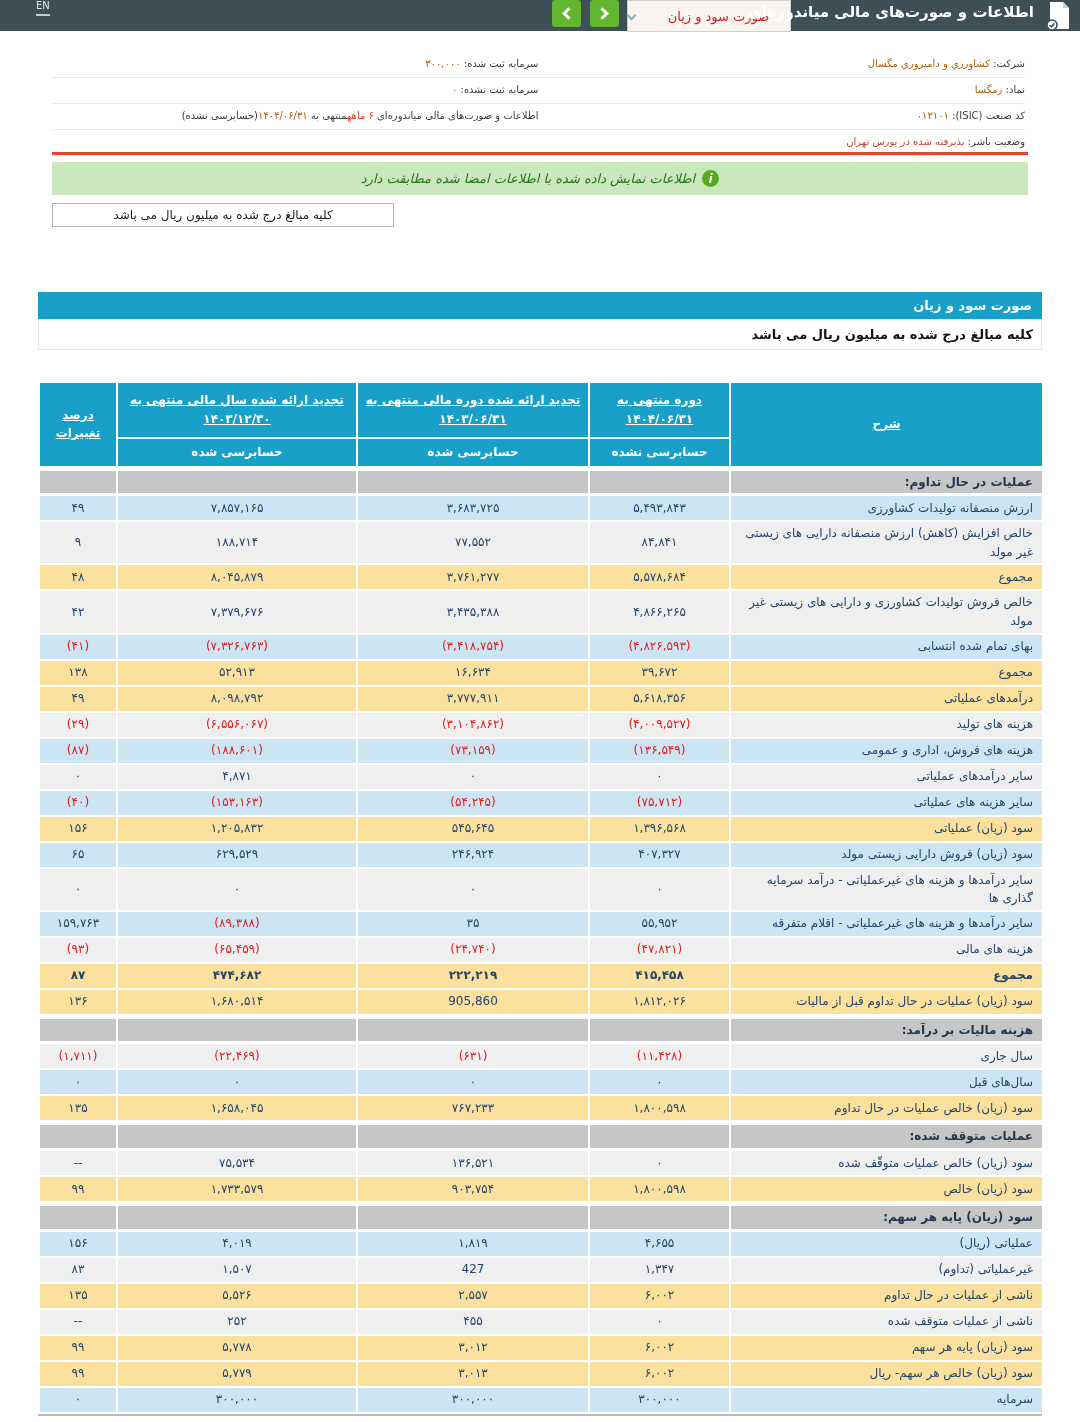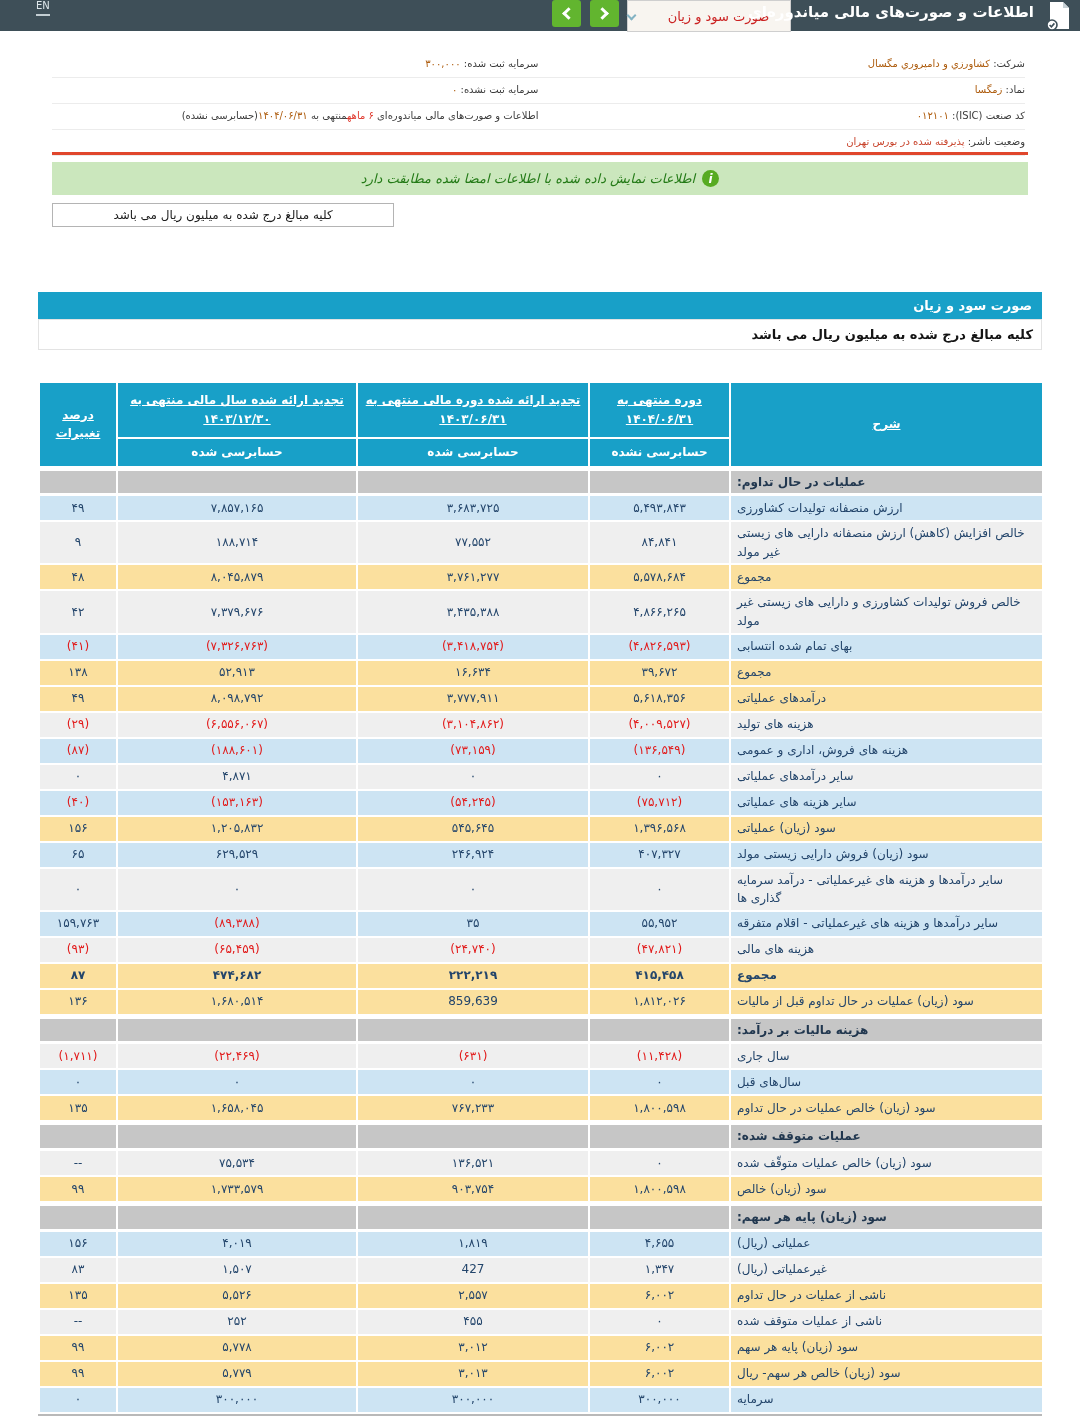--- a/index.html
+++ b/index.html
@@ -56,21 +56,21 @@
   
   .tbl-wrap { position:absolute; top:383px; right:38px; width:1004px; }
   table { width:100%; border-collapse:separate; border-spacing:0; table-layout:fixed; direction:rtl;
           border-bottom:2px solid #b9b9b9; }
   th, td { border-left:2px solid #fff; border-bottom:2px solid #fff; }
   thead th { background:#18a0c8; color:#fff; font-size:12px; font-weight:bold; text-align:center;
              vertical-align:middle; padding:4px 2px; line-height:1.55; }
   thead tr.main th { height:56px;text-decoration:underline; }
   thead tr.sub th { height:24px;margin-left:40px; }
   tbody td { height:26px; font-size:12px; color:#23456b; text-align:center; padding:2px 6px; line-height:1.55; }
-  tbody td.desc { text-align:left; padding-right:9px; }
+  tbody td.desc { text-align:right; padding-right:9px; }
   tr.r-blue td { background:#cde4f3; }
   tr.r-white td { background:#efefef; }
   tr.r-yellow td { background:#fbe09e; }
   tr.bold td { font-weight:bold; }
   tr.section td { background:#c6c6c6; border-top:3px solid #fff; border-bottom:3px solid #fff;
                   font-weight:bold; color:#21374f; }
   td .neg { color:#e21a1a; }
   td span { unicode-bidi:embed; }
 </style>
 </head>
@@ -283,21 +283,21 @@
         <tr class="r-yellow bold">
           <td class="desc">مجموع</td>
           <td><span dir="ltr">۴۱۵,۴۵۸</span></td>
           <td><span dir="ltr">۲۲۲,۲۱۹</span></td>
           <td><span dir="ltr">۴۷۴,۶۸۲</span></td>
           <td><span dir="ltr">۸۷</span></td>
         </tr>
         <tr class="r-yellow">
           <td class="desc">سود (زیان) عملیات در حال تداوم قبل از مالیات</td>
           <td><span dir="ltr">۱,۸۱۲,۰۲۶</span></td>
-          <td><span dir="ltr">859,639</span></td>
+          <td><span dir="ltr">905,860</span></td>
           <td><span dir="ltr">۱,۶۸۰,۵۱۴</span></td>
           <td><span dir="ltr">۱۳۶</span></td>
         </tr>
         <tr class="section">
           <td class="desc">هزینه مالیات بر درآمد:</td>
           <td></td>
           <td></td>
           <td></td>
           <td></td>
         </tr>
@@ -351,21 +351,21 @@
           <td></td>
         </tr>
         <tr class="r-blue">
           <td class="desc">عملیاتی (ریال)</td>
           <td><span dir="ltr">۴,۶۵۵</span></td>
           <td><span dir="ltr">۱,۸۱۹</span></td>
           <td><span dir="ltr">۴,۰۱۹</span></td>
           <td><span dir="ltr">۱۵۶</span></td>
         </tr>
         <tr class="r-white">
-          <td class="desc">غیرعملیاتی (ریال)</td>
+          <td class="desc">غیرعملیاتی (تداوم)</td>
           <td><span dir="ltr">۱,۳۴۷</span></td>
           <td><span dir="ltr">427</span></td>
           <td><span dir="ltr">۱,۵۰۷</span></td>
           <td><span dir="ltr">۸۳</span></td>
         </tr>
         <tr class="r-yellow">
           <td class="desc">ناشی از عملیات در حال تداوم</td>
           <td><span dir="ltr">۶,۰۰۲</span></td>
           <td><span dir="ltr">۲,۵۵۷</span></td>
           <td><span dir="ltr">۵,۵۲۶</span></td>

